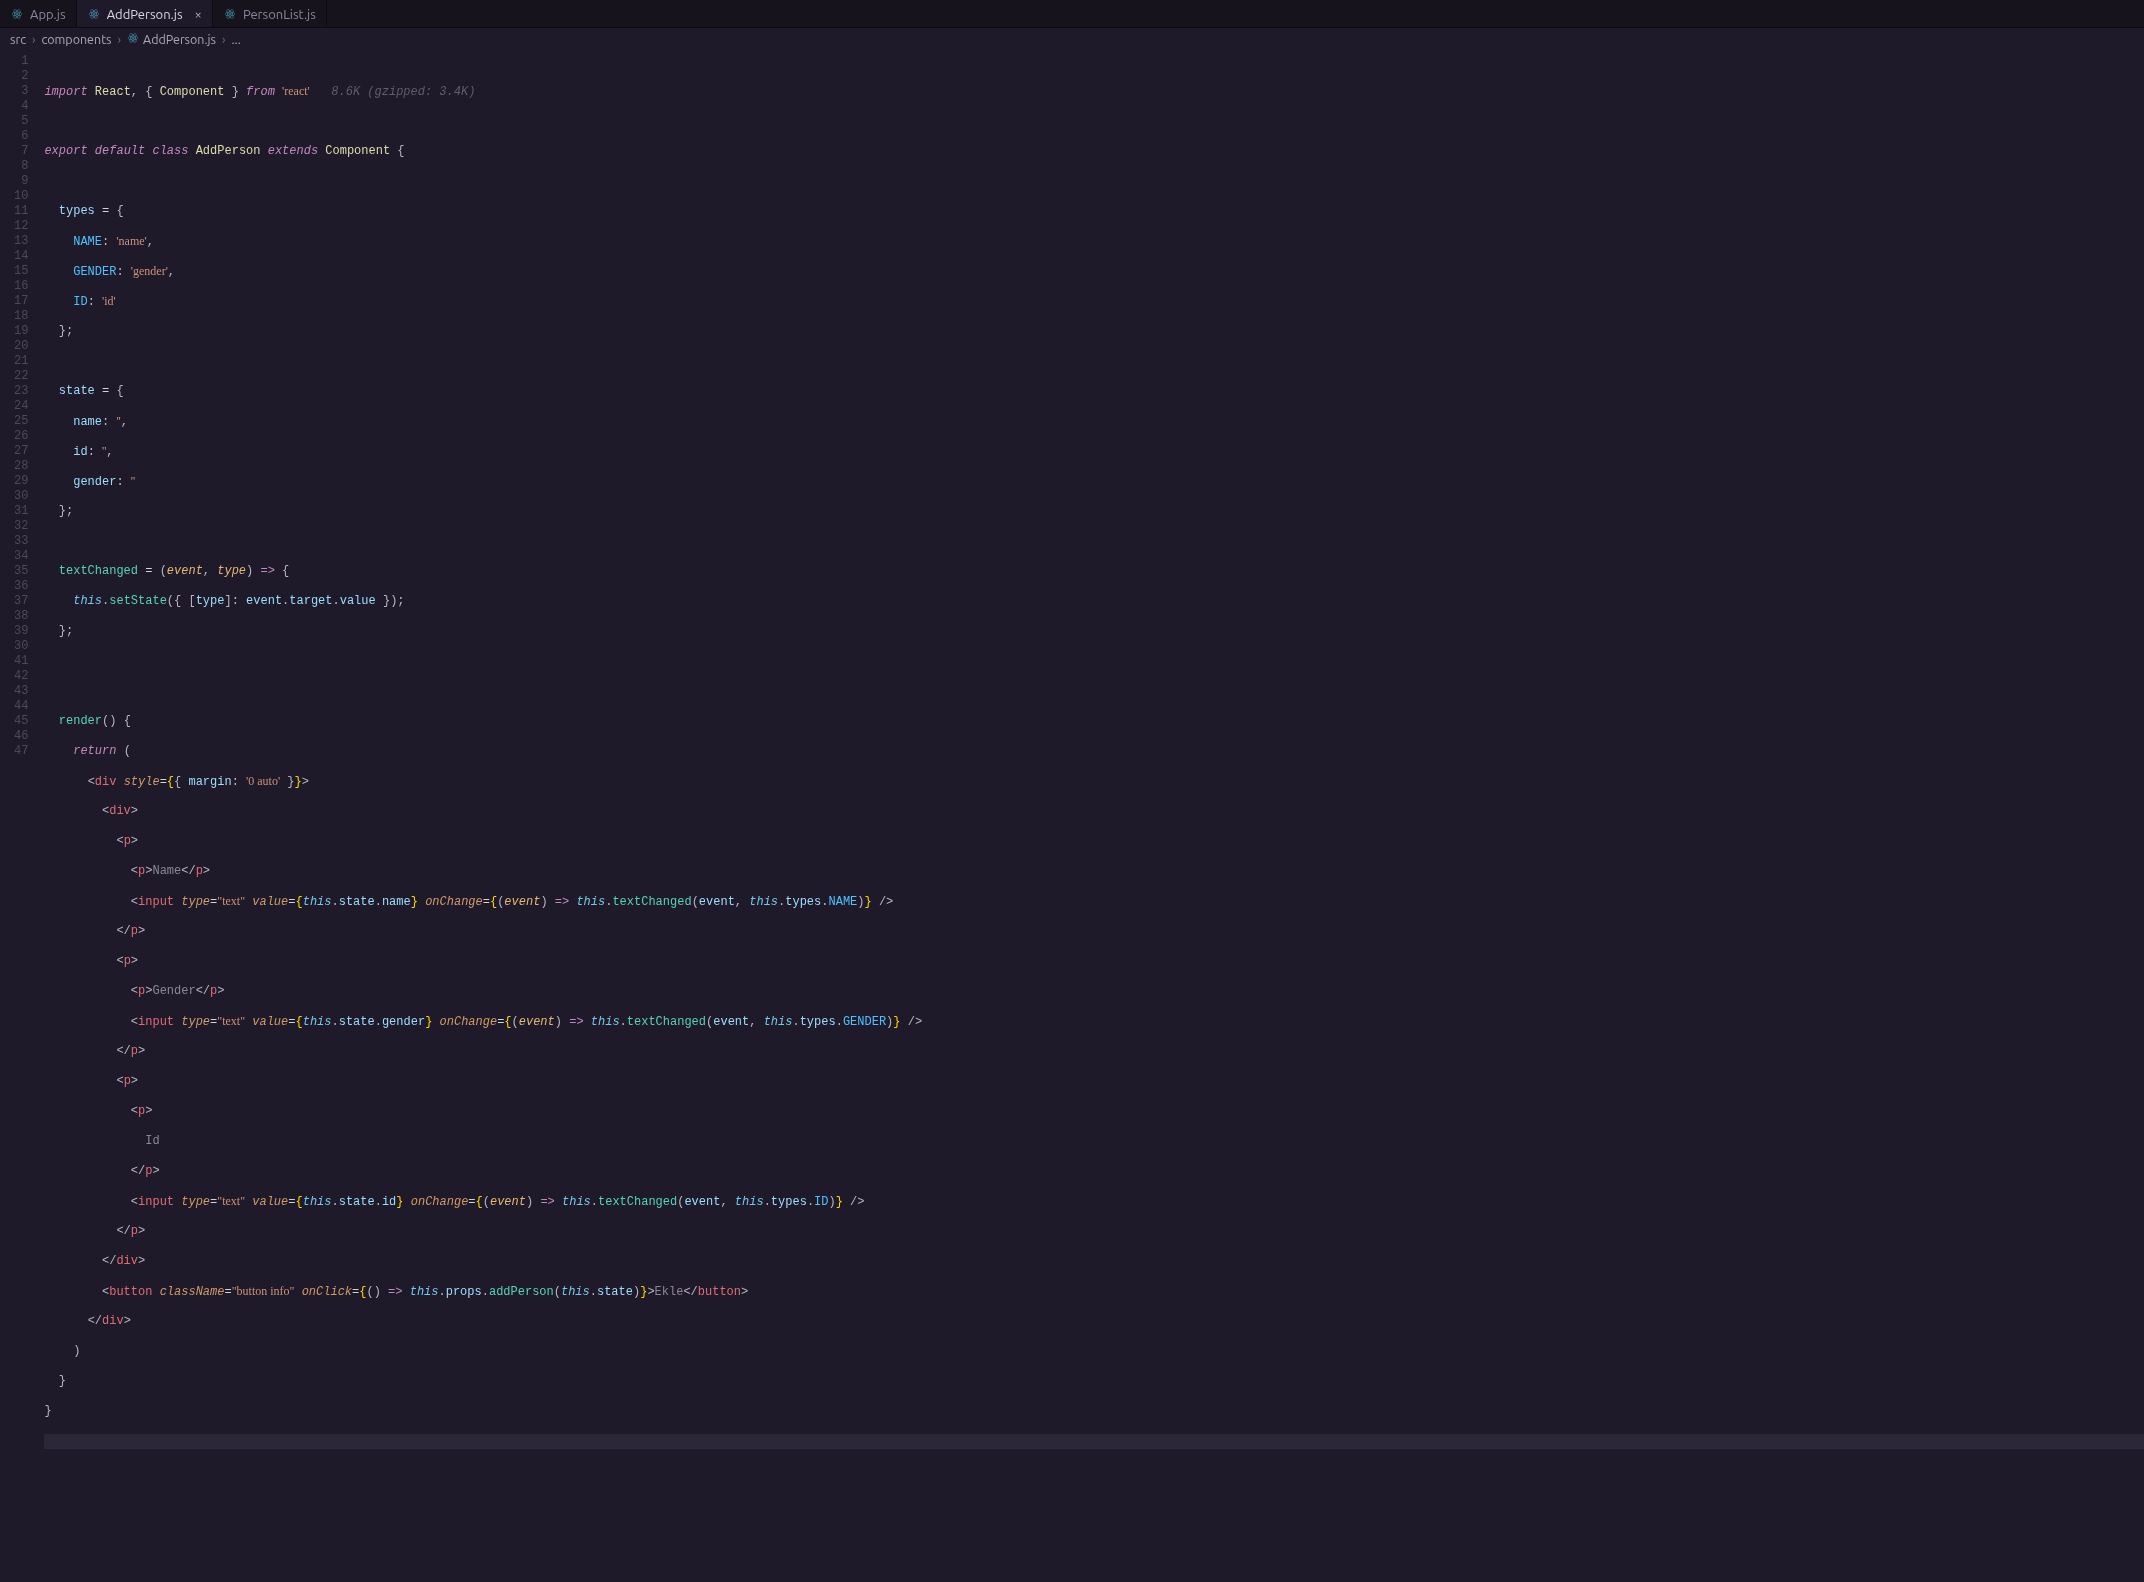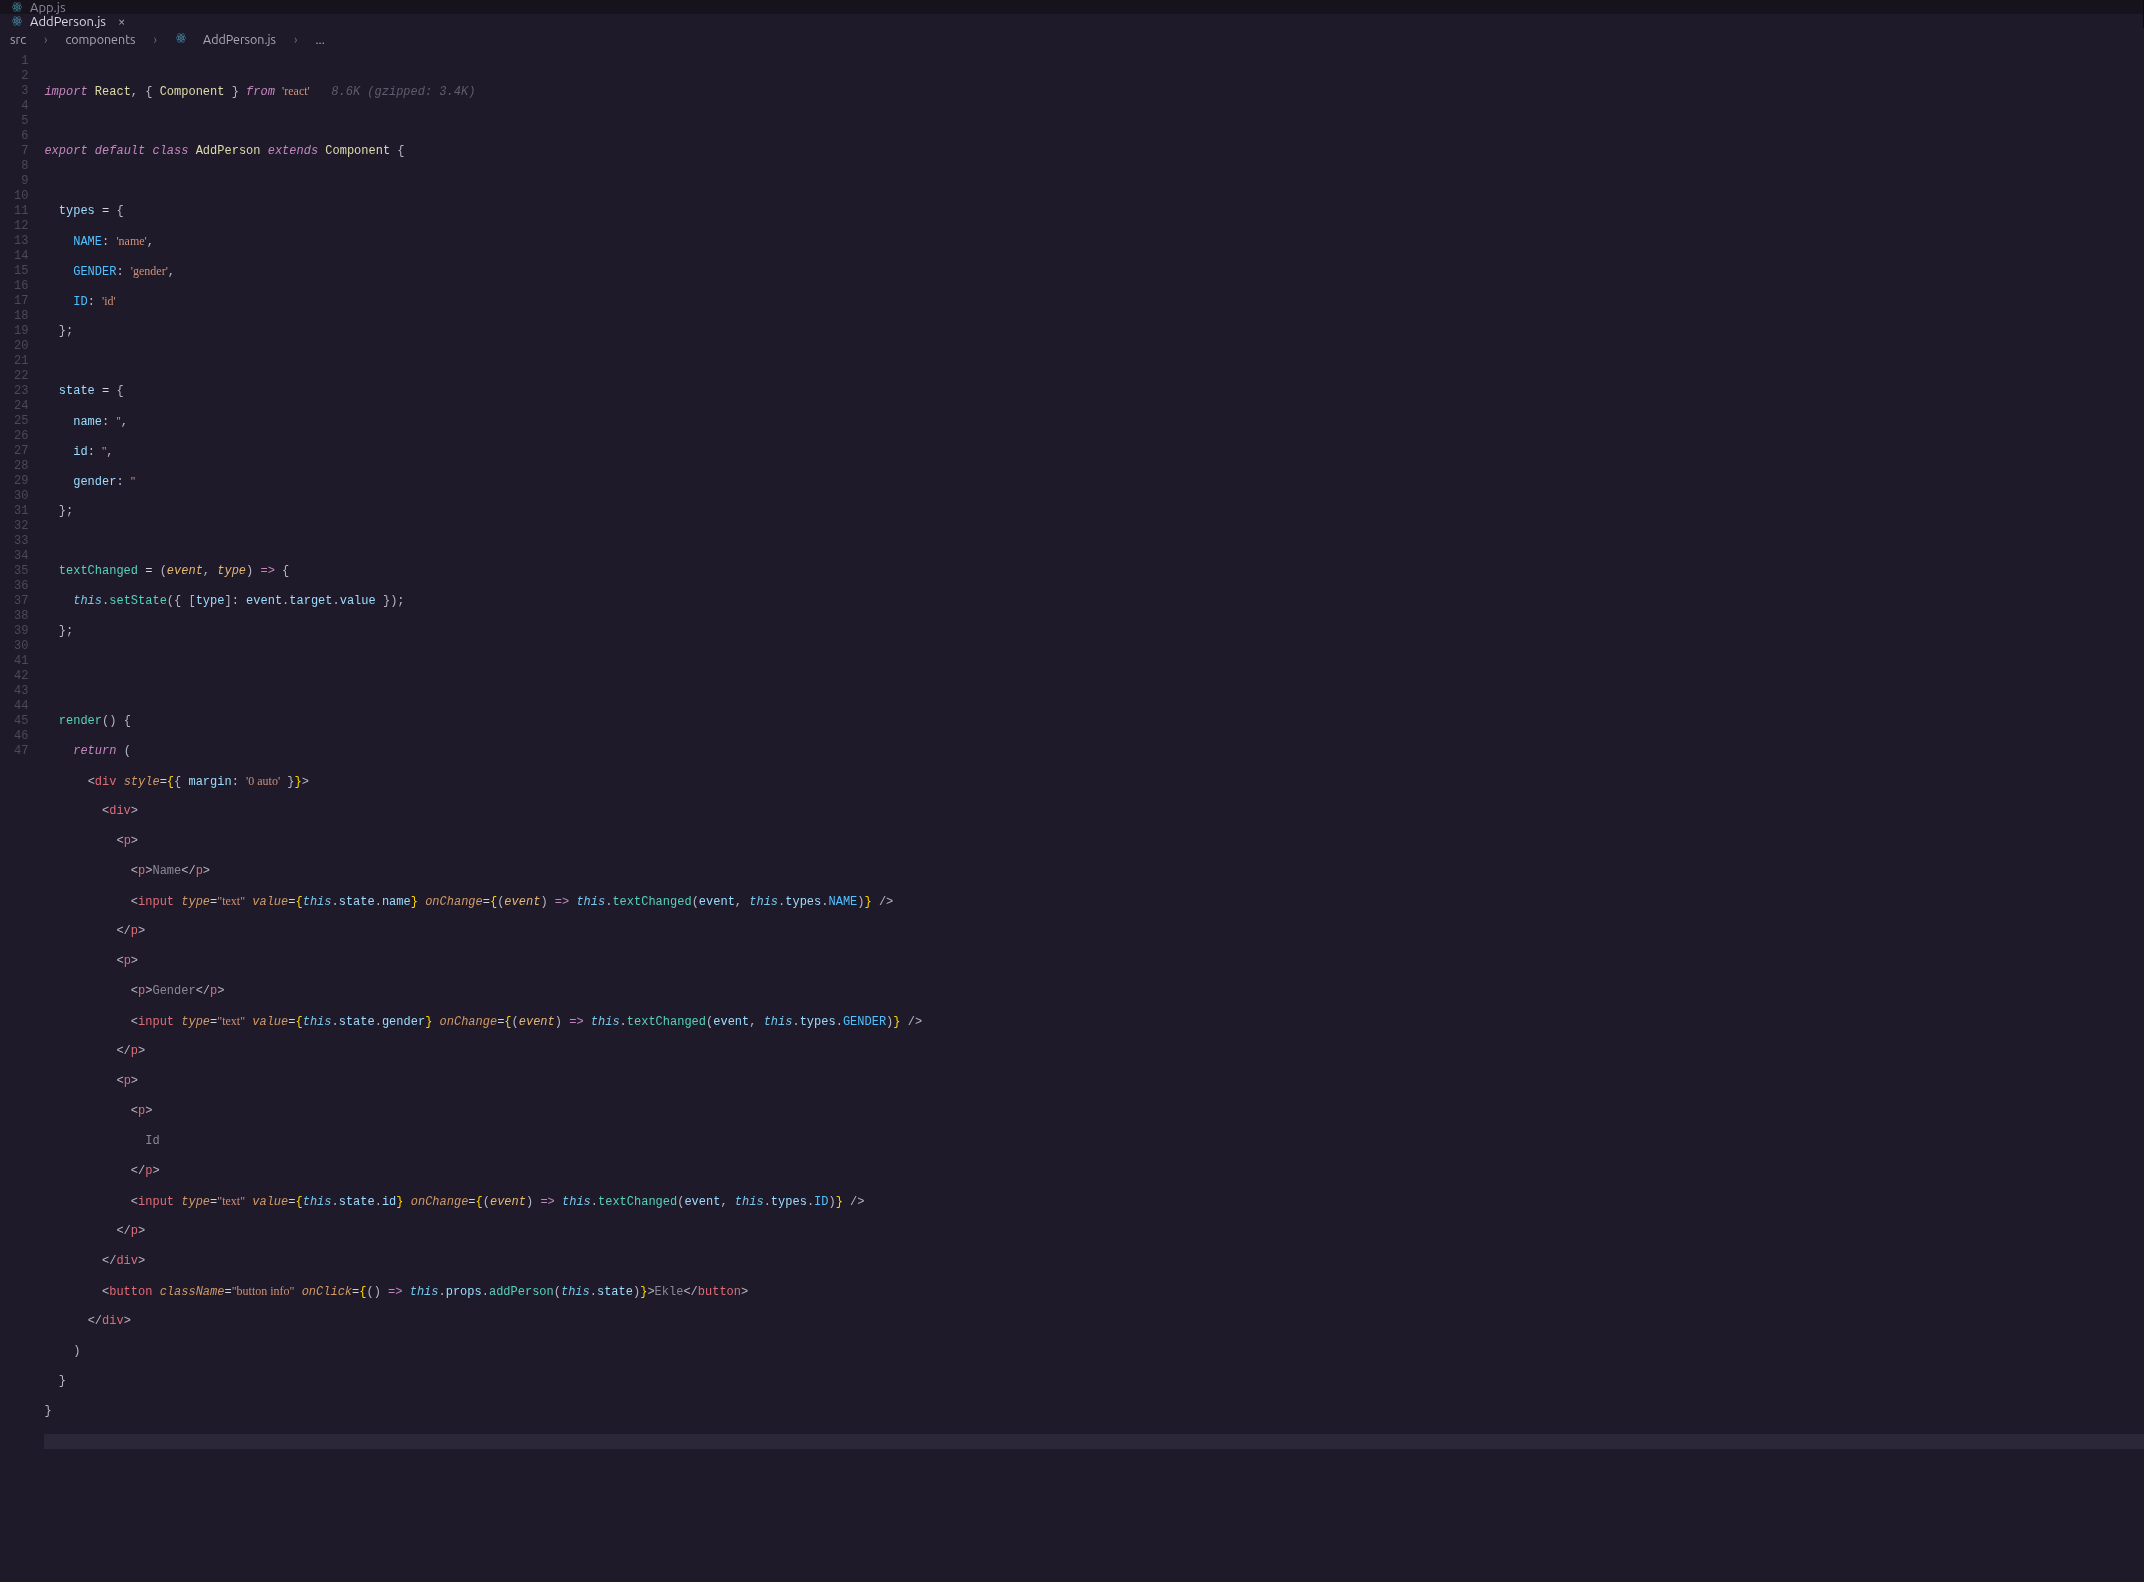--- a/index.html
+++ b/index.html
@@ -13,21 +13,20 @@
   .app { display: flex; flex-direction: column; height: 100vh; }
 
   
   .tabs {
     display: flex;
     background: #16131c;
     height: 28px;
     border-bottom: 1px solid #0d0b11;
     font-family: -apple-system, "Segoe UI", Ubuntu, sans-serif;
     font-size: 13px;
-    flex-direction: column;
   }
   .tab {
     display: flex; align-items: center; gap: 6px;
     padding: 0 10px;
     color: #8a879a;
     border-right: 1px solid #0d0b11;
     cursor: pointer;
   }
   .tab.active { background: #1e1a29; color: #d8d8e2; }
   .tab .tab-icon { width: 14px; height: 14px; display: inline-flex; align-items:center; justify-content:center; }
@@ -36,21 +35,21 @@
 
   
   .breadcrumb {
     display: flex; align-items: center;
     background: #1e1a29;
     color: #9a99a8;
     font-family: -apple-system, "Segoe UI", Ubuntu, sans-serif;
     font-size: 12.5px;
     height: 22px;
     padding: 0 10px;
-    gap: 16px;
+    gap: 4px;
   }
   .breadcrumb .crumb { color: #a9a7b6; }
   .breadcrumb .sep { color: #6d6b7b; margin: 0 2px; }
 
   
   .editor-wrap { flex: 1; display: flex; background: #1e1a29; overflow: auto; }
   .gutter {
     background: #1e1a29;
     color: #4c4a57;
     text-align: right;

